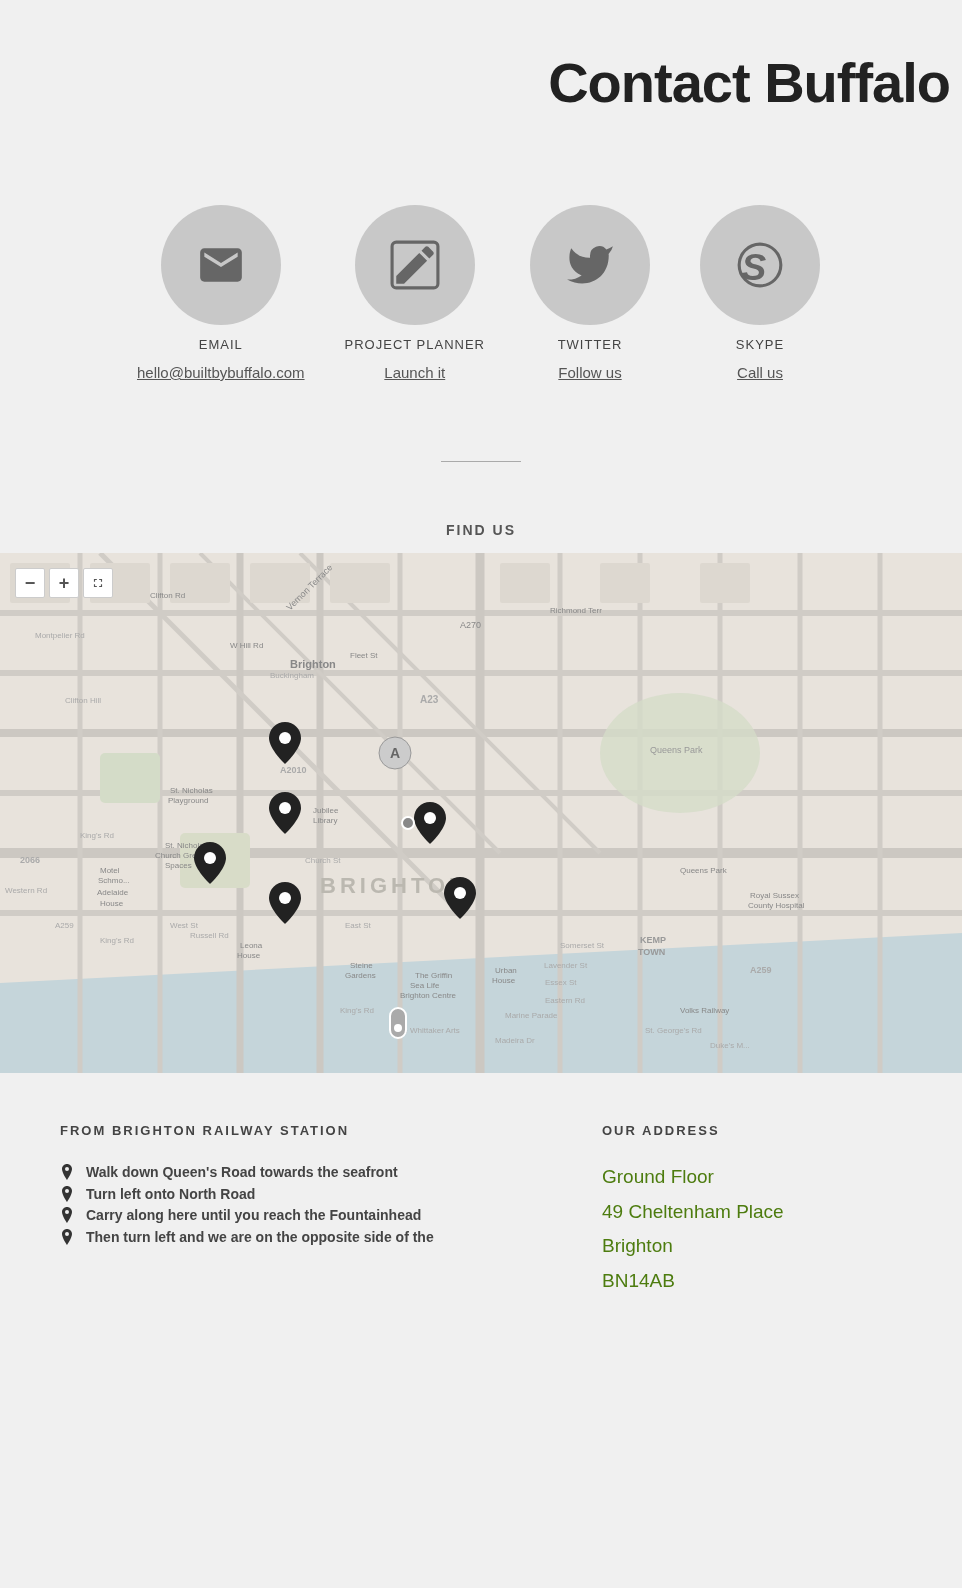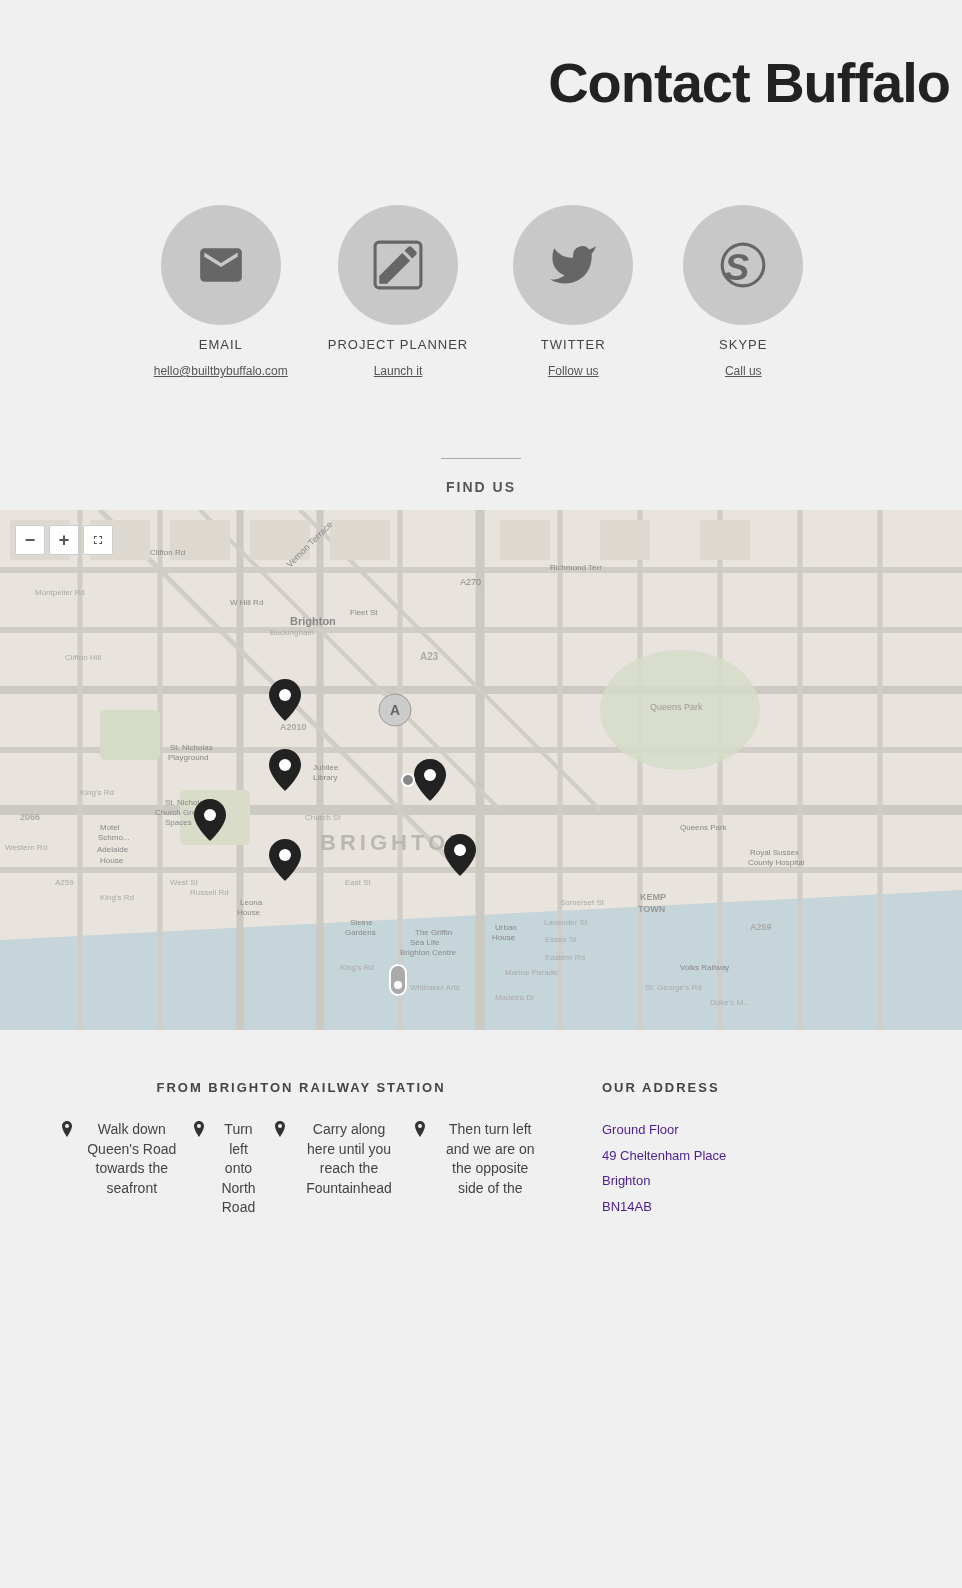--- a/index.html
+++ b/index.html
@@ -73,21 +73,21 @@
 
     .contact-label {
       font-size: 13px;
       font-weight: normal;
       color: #444;
       letter-spacing: 1px;
       text-align: center;
     }
 
     .contact-value {
-      font-size: 12px;
+      font-size: 15px;
       color: #555;
       text-align: center;
       text-decoration: underline;
       cursor: pointer;
     }
 
     .contact-value.no-underline {
       text-decoration: none;
       cursor: default;
     }
@@ -106,20 +106,21 @@
       background: #aaa;
       margin-bottom: 20px;
     }
 
     .find-us-label {
       font-size: 14px;
       font-weight: bold;
       letter-spacing: 2px;
       color: #555;
       text-align: center;
+      margin-top: 40px;
     }
 
     
     .map-section {
       width: 962px;
       height: 520px;
       position: relative;
       overflow: hidden;
       background: #e8e8e8;
     }
@@ -158,39 +159,40 @@
     
     .info-section {
       background: #f0f0f0;
       display: flex;
       padding: 50px 60px 50px;
       gap: 60px;
     }
 
     .from-station {
       flex: 1;
-      text-align: center;
     }
 
     .our-address {
       flex: 0 0 300px;
     }
 
     .info-title {
       font-size: 13px;
       font-weight: bold;
       letter-spacing: 2px;
       color: #444;
       margin-bottom: 25px;
     }
 
     .directions-list {
       list-style: none;
       display: flex;
-      gap: 14px;
+      flex-direction: column;
+      gap: 2px;
+      font-weight: bold;
     }
 
     .directions-list li {
       display: flex;
       align-items: flex-start;
       gap: 12px;
       font-size: 14px;
       color: #444;
       line-height: 1.4;
     }
@@ -202,22 +204,22 @@
       margin-top: 1px;
     }
 
     .address-lines {
       display: flex;
       flex-direction: column;
       gap: 6px;
     }
 
     .address-line {
-      font-size: 13px;
-      color: #4c1d95;
+      font-size: 19px;
+      color: #4d7c0f;
       line-height: 1.5;
     }
   </style>
 </head>
 <body>
 
 <div class="page-container">
 
   <div class="header-section">
     <h1>Contact Buffalo</h1>

